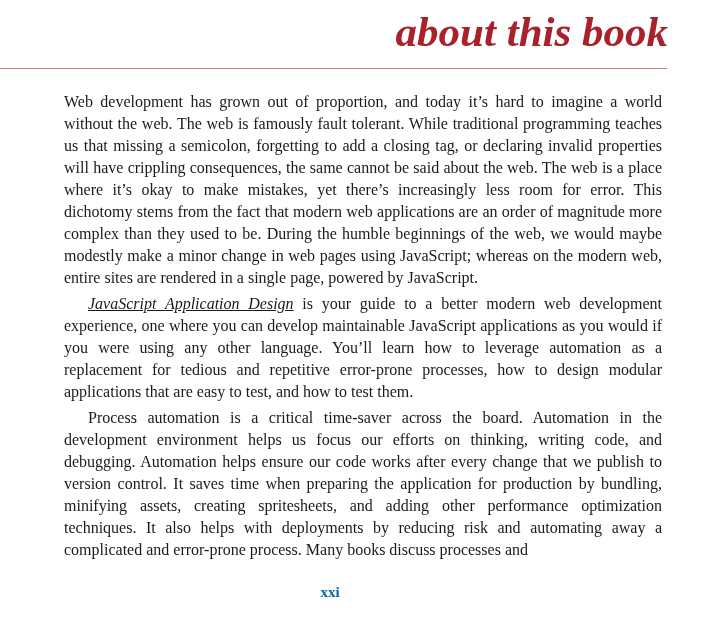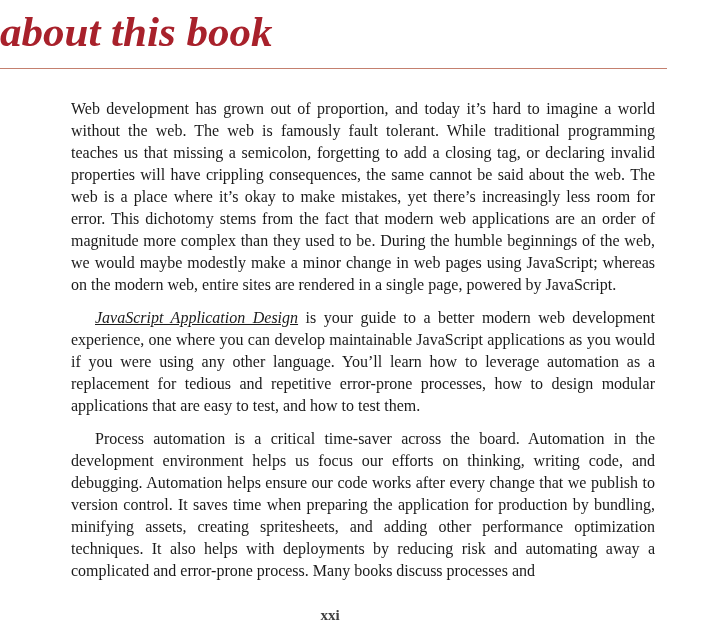--- a/index.html
+++ b/index.html
@@ -13,20 +13,21 @@
     height: 623px;
     background: #ffffff;
     overflow: hidden;
     font-family: "Liberation Serif", "DejaVu Serif", serif;
   }
   .chapter-title {
     position: absolute;
     top: 6px;
     left: 0;
     width: 668px;
+    text-align: right;
     font-family: "Liberation Serif", "DejaVu Serif", serif;
     font-style: italic;
     font-weight: 700;
     font-size: 43px;
     line-height: 52px;
     color: #a8212b;
     letter-spacing: 0px;
   }
   .title-rule {
     position: absolute;
@@ -40,39 +41,39 @@
     position: absolute;
     top: 87px;
     left: 60px;
     width: 606px;
     font-size: 16px;
     line-height: 22px;
     color: #1a1a1a;
     text-align: justify;
   }
   .body-text p {
-    margin: 11px;
+    margin: 4px;
     padding: 0;
   }
   .body-text p.indented {
     text-indent: 24px;
   }
   .italic-lead {
     font-style: italic;
     text-decoration: underline;
   }
   .folio {
     position: absolute;
-    top: 607px;
+    top: 584px;
     left: 0;
     width: 660px;
     text-align: center;
     font-size: 15px;
     font-weight: 700;
-    color: #404040;
+    color: #0369a1;
   }
 </style>
 </head>
 <body>
 
 <div class="page">
 
   <div class="chapter-title">about this book</div>
 
   <div class="title-rule"></div>

